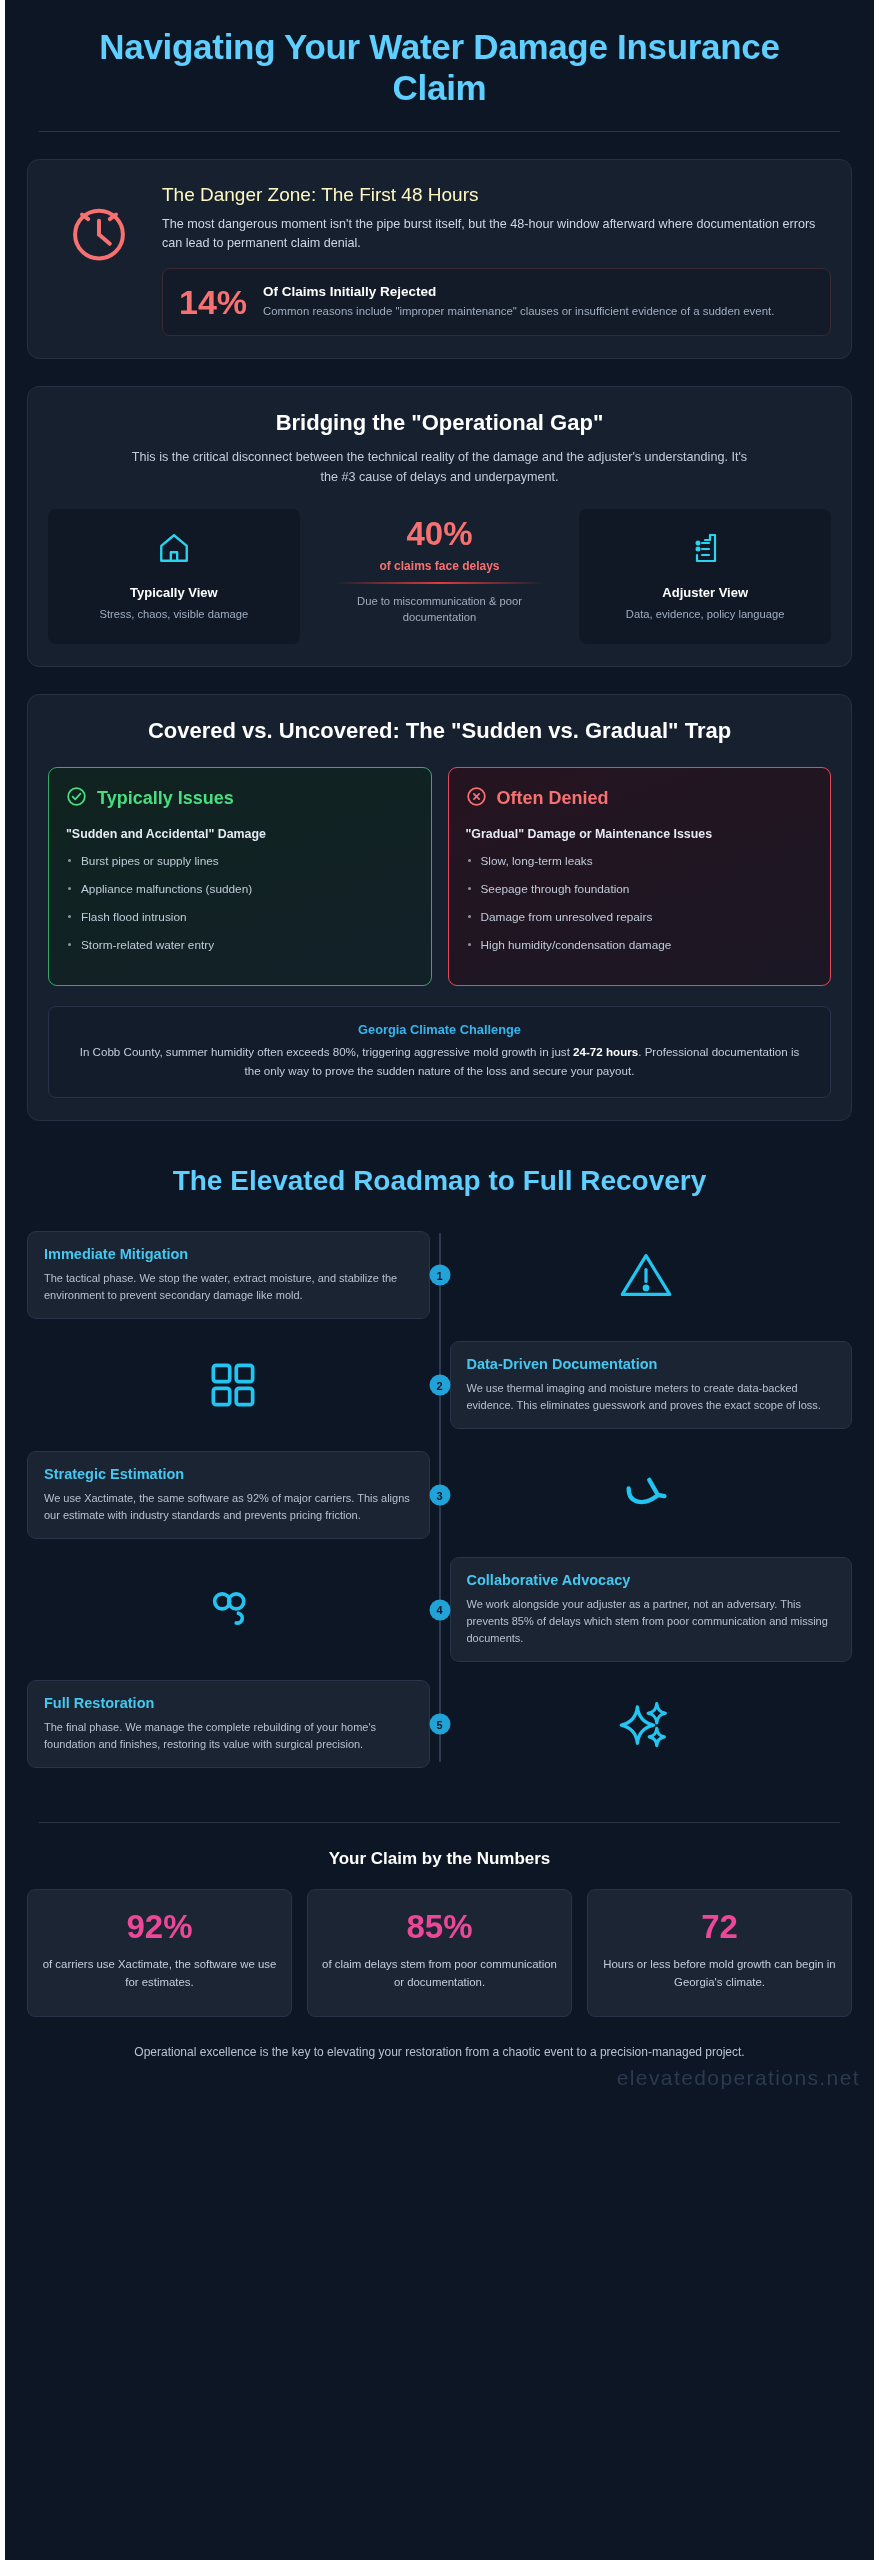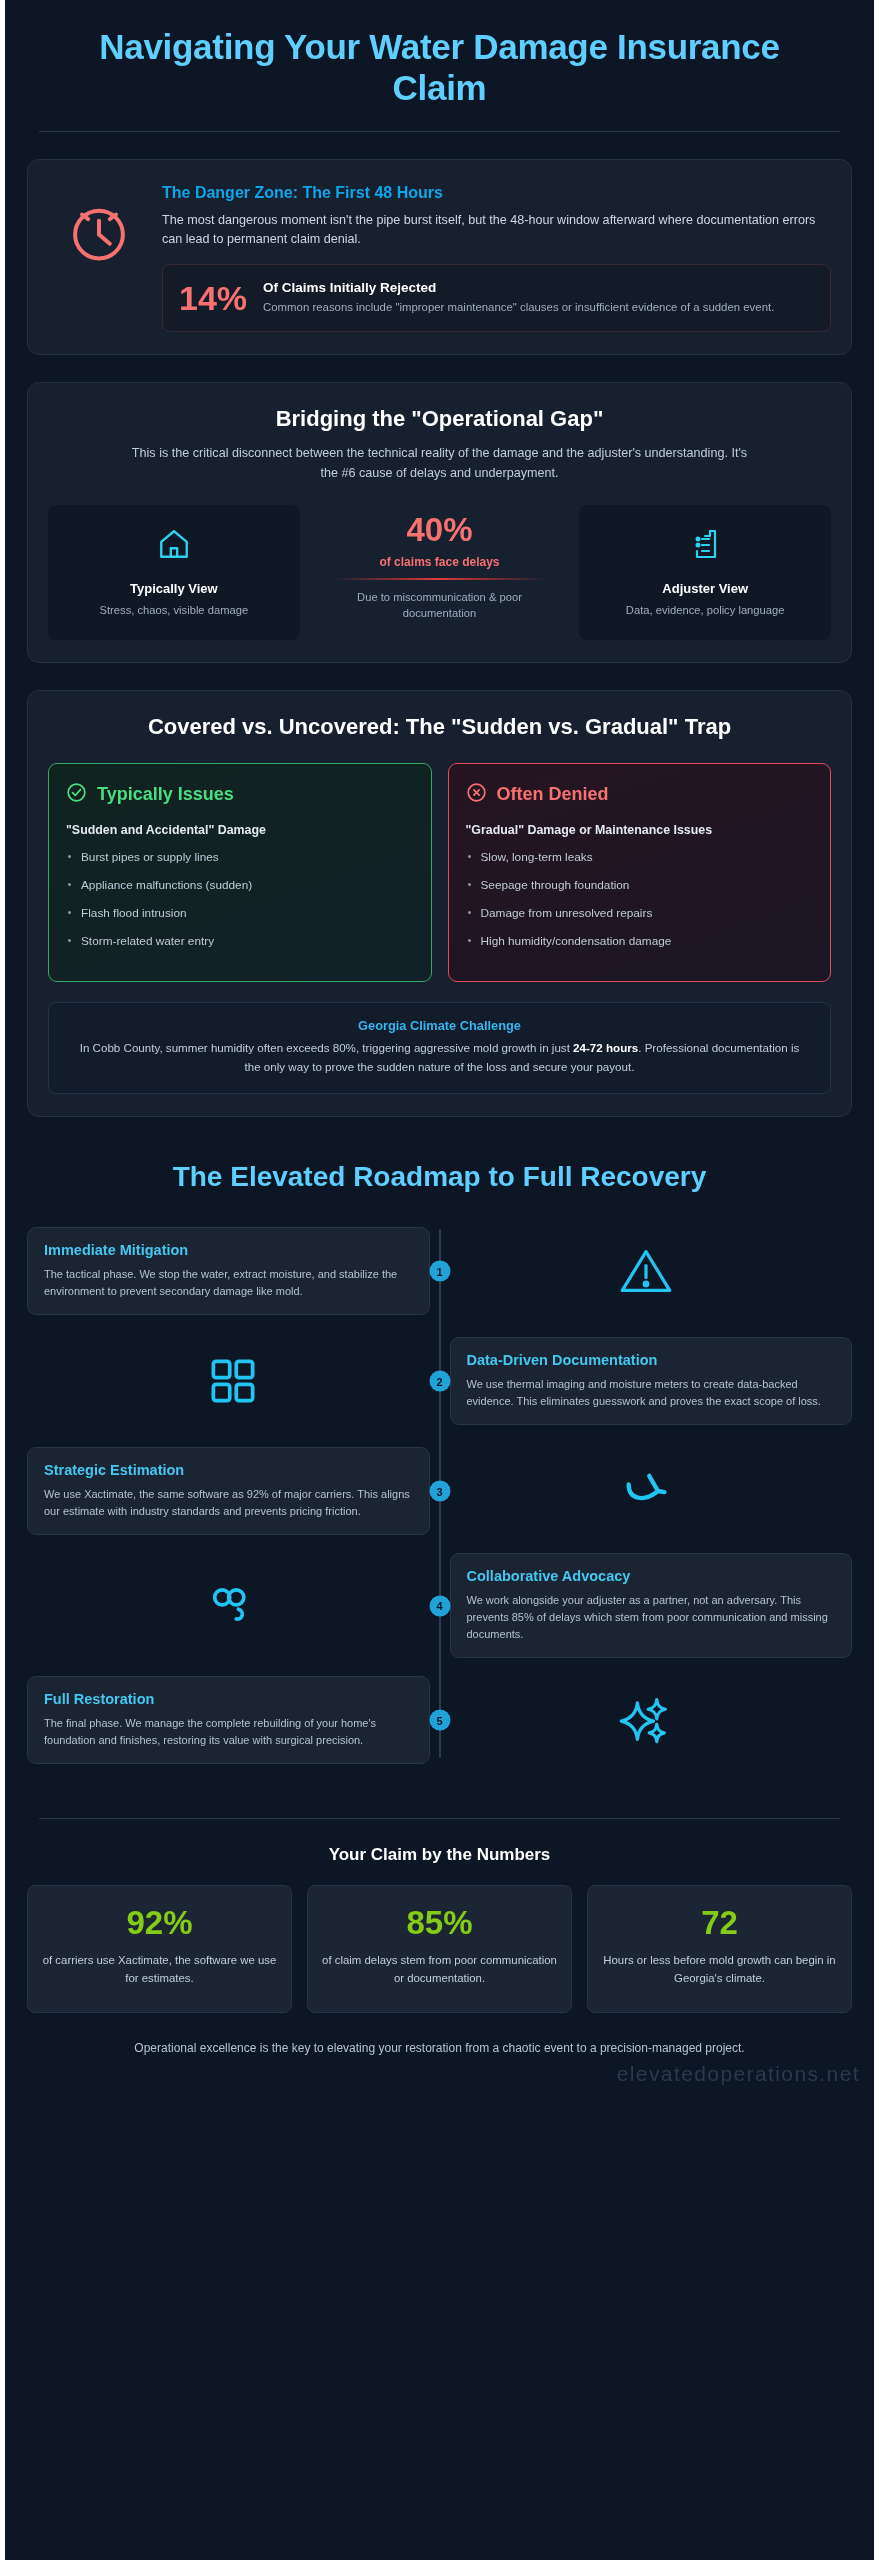--- a/index.html
+++ b/index.html
@@ -49,23 +49,23 @@
     border-radius: 12px;
     margin-top: 27px;
     padding: 22px 20px;
   }
 
   
   .danger-row { display: flex; align-items: flex-start; gap: 20px; }
   .danger-icon { flex: 0 0 auto; padding: 14px 6px 0 14px; }
   .danger-body { flex: 1 1 auto; padding-top: 2px; }
   .danger-title {
-    color: #0ea5e9;
-    font-size: 16px;
-    font-weight: bold;
+    color: #fef9c3;
+    font-size: 19px;
+    font-weight: normal;
     margin-bottom: 9px;
   }
   .danger-desc {
     color: #cdd7e4;
     font-size: 12.6px;
     line-height: 1.55;
   }
   .stat-box {
     margin-top: 14px;
     background: #131b28;
@@ -310,21 +310,21 @@
     margin-top: 20px;
   }
   .num-cell {
     background: #1b2533;
     border: 1px solid #27334a;
     border-radius: 8px;
     padding: 20px 14px 24px 14px;
     text-align: center;
   }
   .num-big {
-    color: #84cc16;
+    color: #ec4899;
     font-size: 33px;
     font-weight: bold;
     line-height: 1;
   }
   .num-lbl {
     color: #c3cedc;
     font-size: 11.4px;
     line-height: 1.55;
     margin-top: 13px;
   }
@@ -375,21 +375,21 @@
             <div class="stat-head">Of Claims Initially Rejected</div>
             <div class="stat-sub">Common reasons include "improper maintenance" clauses or insufficient evidence of a sudden event.</div>
           </div>
         </div>
       </div>
     </div>
   </div>
 
   <div class="card">
     <div class="sec-title">Bridging the "Operational Gap"</div>
-    <div class="sec-sub">This is the critical disconnect between the technical reality of the damage and the adjuster's understanding. It's the #6 cause of delays and underpayment.</div>
+    <div class="sec-sub">This is the critical disconnect between the technical reality of the damage and the adjuster's understanding. It's the #3 cause of delays and underpayment.</div>
     <div class="gap-grid">
       <div class="gap-cell">
         <div class="gap-ico">
           <svg width="34" height="34" viewBox="0 0 32 32" fill="none" stroke="#2ad4ef" stroke-width="2.2" stroke-linecap="round" stroke-linejoin="round">
             <path d="M4 14 L16 4 L28 14 L28 28 L4 28 Z"></path>
             <path d="M13 28 L13 20 L19 20 L19 28"></path>
           </svg>
         </div>
         <div class="gap-name">Typically View</div>
         <div class="gap-desc">Stress, chaos, visible damage</div>

